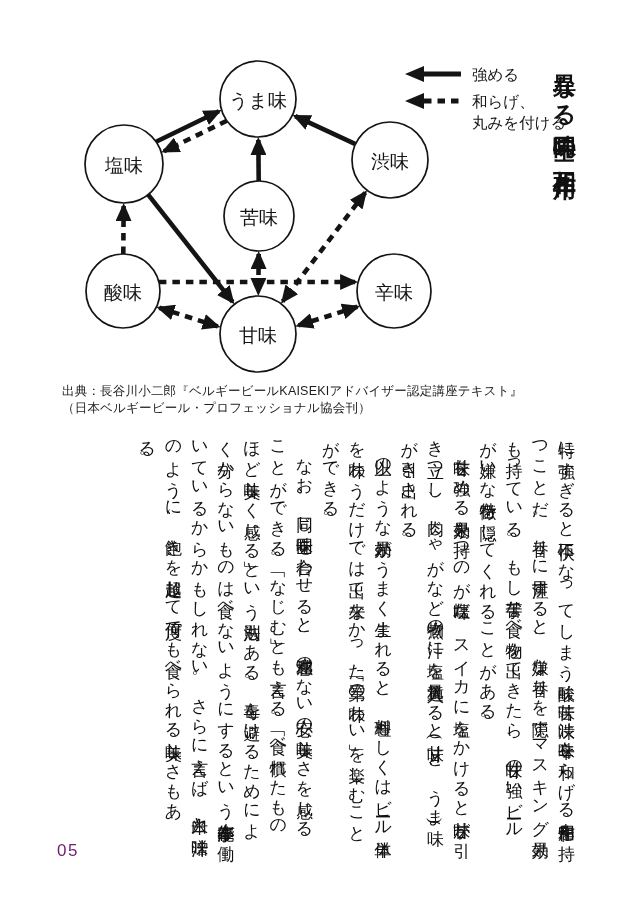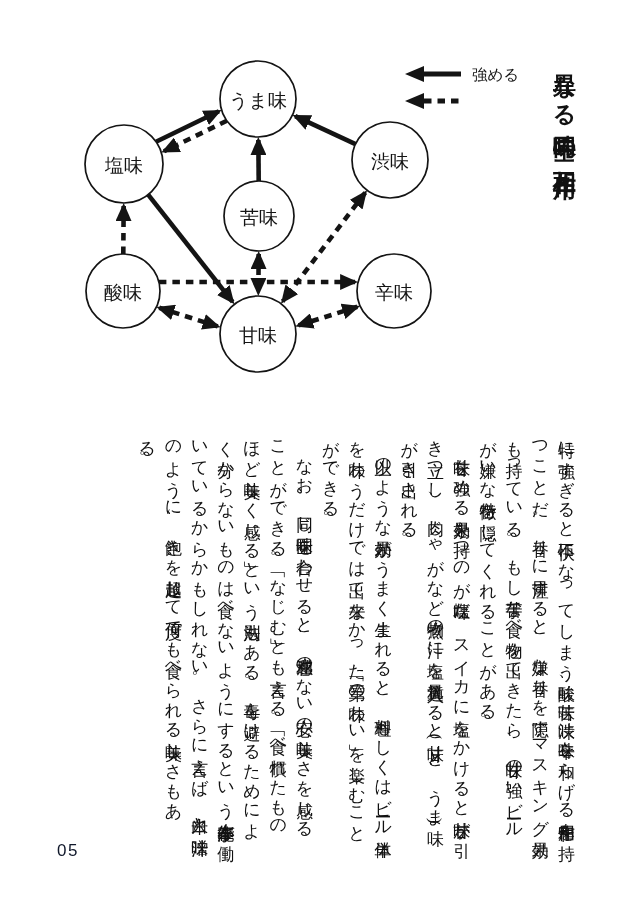--- a/index.html
+++ b/index.html
@@ -39,21 +39,21 @@
     position:absolute;left:56px;top:429px;width:523px;height:414px;
     writing-mode:vertical-rl;text-orientation:mixed;
     font-family:"Liberation Serif","DejaVu Serif",serif;
     font-size:17px;line-height:26.2px;letter-spacing:.6px;color:#111;
   }
   .body-text p{margin:0;}
   .body-text p + p{text-indent:1em;}
   
   .pageno{
     position:absolute;left:57px;top:841px;
-    font-size:17px;letter-spacing:1.5px;color:#0f172a;
+    font-size:17px;letter-spacing:1.5px;color:#701a75;
   }
 </style>
 </head>
 <body>
 
 <div class="page">
 
   <div class="vtitle">異なる味同士の相互作用</div>
 
   <svg class="diagram-svg" width="500" height="395" viewBox="0 0 500 395" aria-hidden="true">
@@ -99,23 +99,31 @@
         <path d="M1,9 L20,1 L20,17 Z" fill="#141414"></path>
         <line x1="18" y1="9" x2="57" y2="9" stroke="#141414" stroke-width="5"></line>
       </svg>
       <div class="legend-label">強める</div>
     </div>
     <div class="legend-row">
       <svg class="legend-arrow" width="58" height="18" viewBox="0 0 58 18">
         <path d="M1,9 L20,1 L20,17 Z" fill="#141414"></path>
         <line x1="20" y1="9" x2="57" y2="9" stroke="#141414" stroke-width="5" stroke-dasharray="7.5 6"></line>
       </svg>
+      <div class="legend-label">
+        <div>和らげ、</div>
+        <div>丸みを付ける</div>
+      </div>
     </div>
   </div>
 
+  <div class="citation">
+    <div>出典：長谷川小二郎『ベルギービールKAISEKIアドバイザー認定講座テキスト』</div>
+    <div>（日本ベルギービール・プロフェッショナル協会刊）</div>
+  </div>
 
   <div class="body-text">
     <p>特に強すぎると不快になってしまう酸味、苦味、渋味、辛味を和らげる中和作用を持つことだ。香りに注目すると、嫌な香りを隠すマスキング効果も持っている。もし苦手な食べ物を出てきたら、甘味の強いビールが嫌いな特徴を隠してくれることがある。</p>
     <p>甘味を強める効果を持つのが塩味だ。スイカに塩をかけると甘味が引き立つし、肉じゃがなど煮物の汁に塩を適量入れると甘味(と、うま味)が引き出される。</p>
     <p>以上のような効果がうまく生まれると、料理もしくはビール単体を味わうだけでは出て来なかった「第三の味わい」を楽しむことができる。</p>
     <p>なお、同じ味同士を合わせると、違和感のない安心の美味しさを感じることができる。「なじむ」とも言える。「食べ慣れたものほど美味しく感じる」という法則もある。毒を避けるためによく分からないものは食べないようにするという生存本能が働いているからかもしれない。さらに言えば、白米と味噌汁のように、飽きを超越して何度でも食べられる美味しさもある。</p>
   </div>
 
   <div class="pageno">05</div>
 

